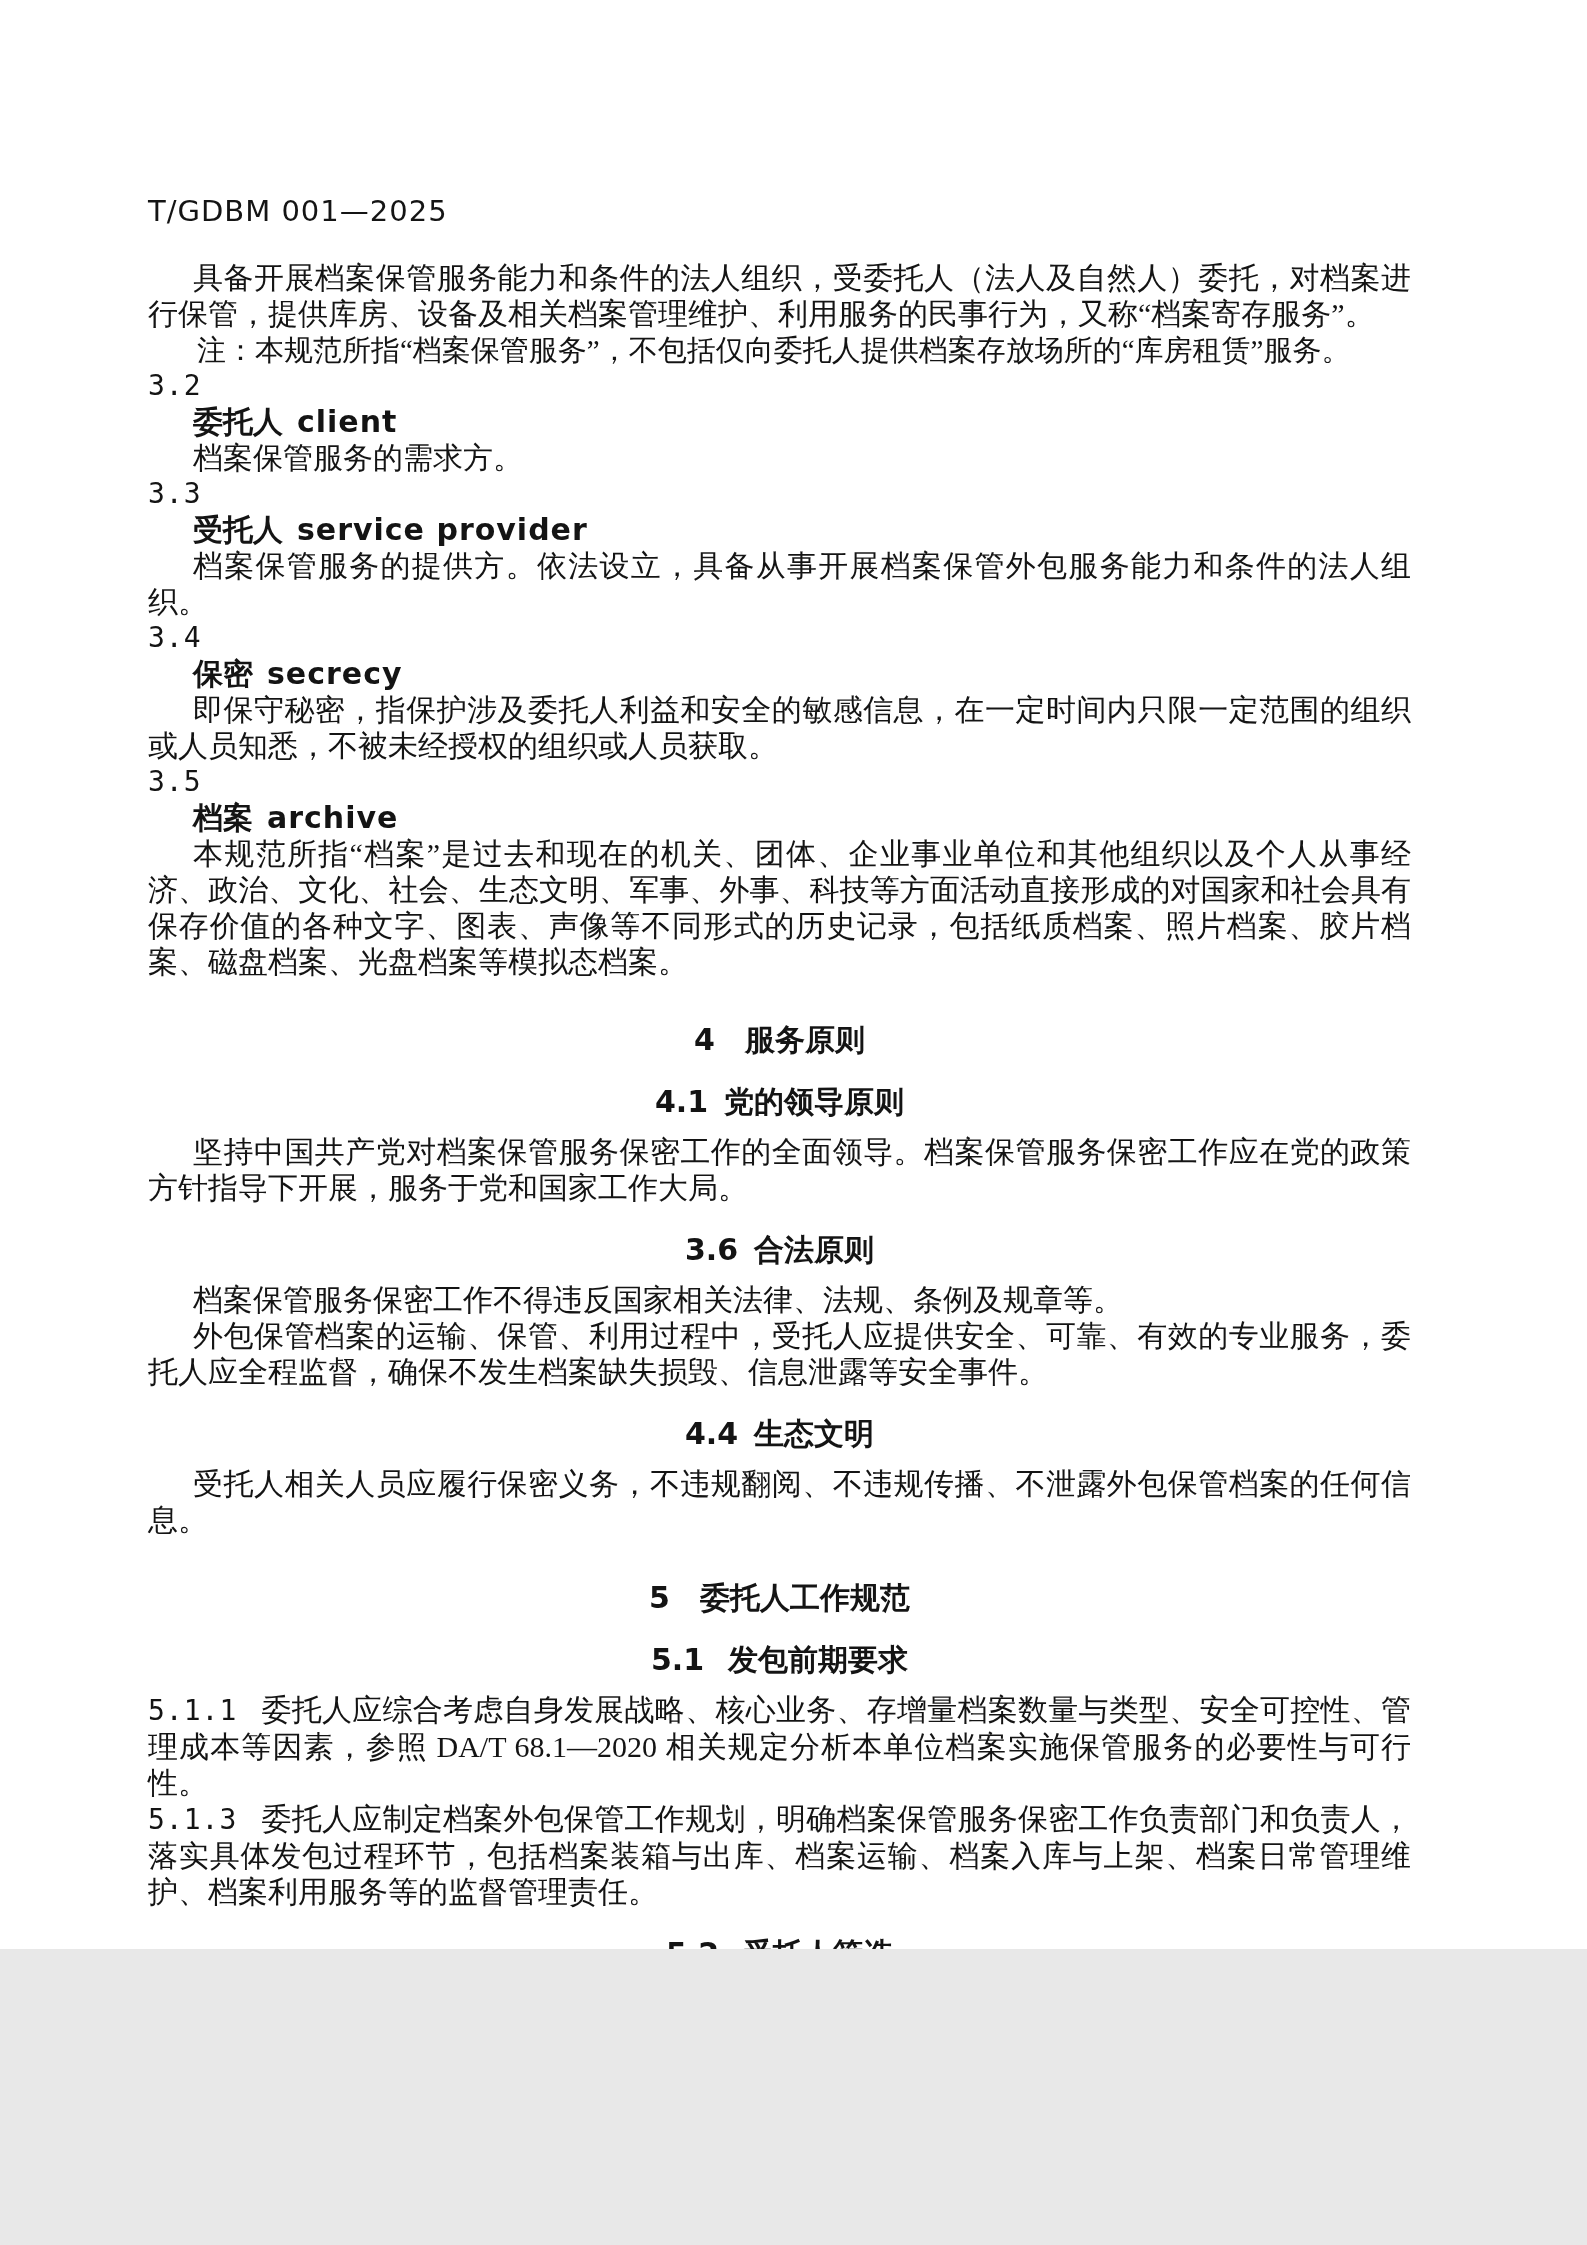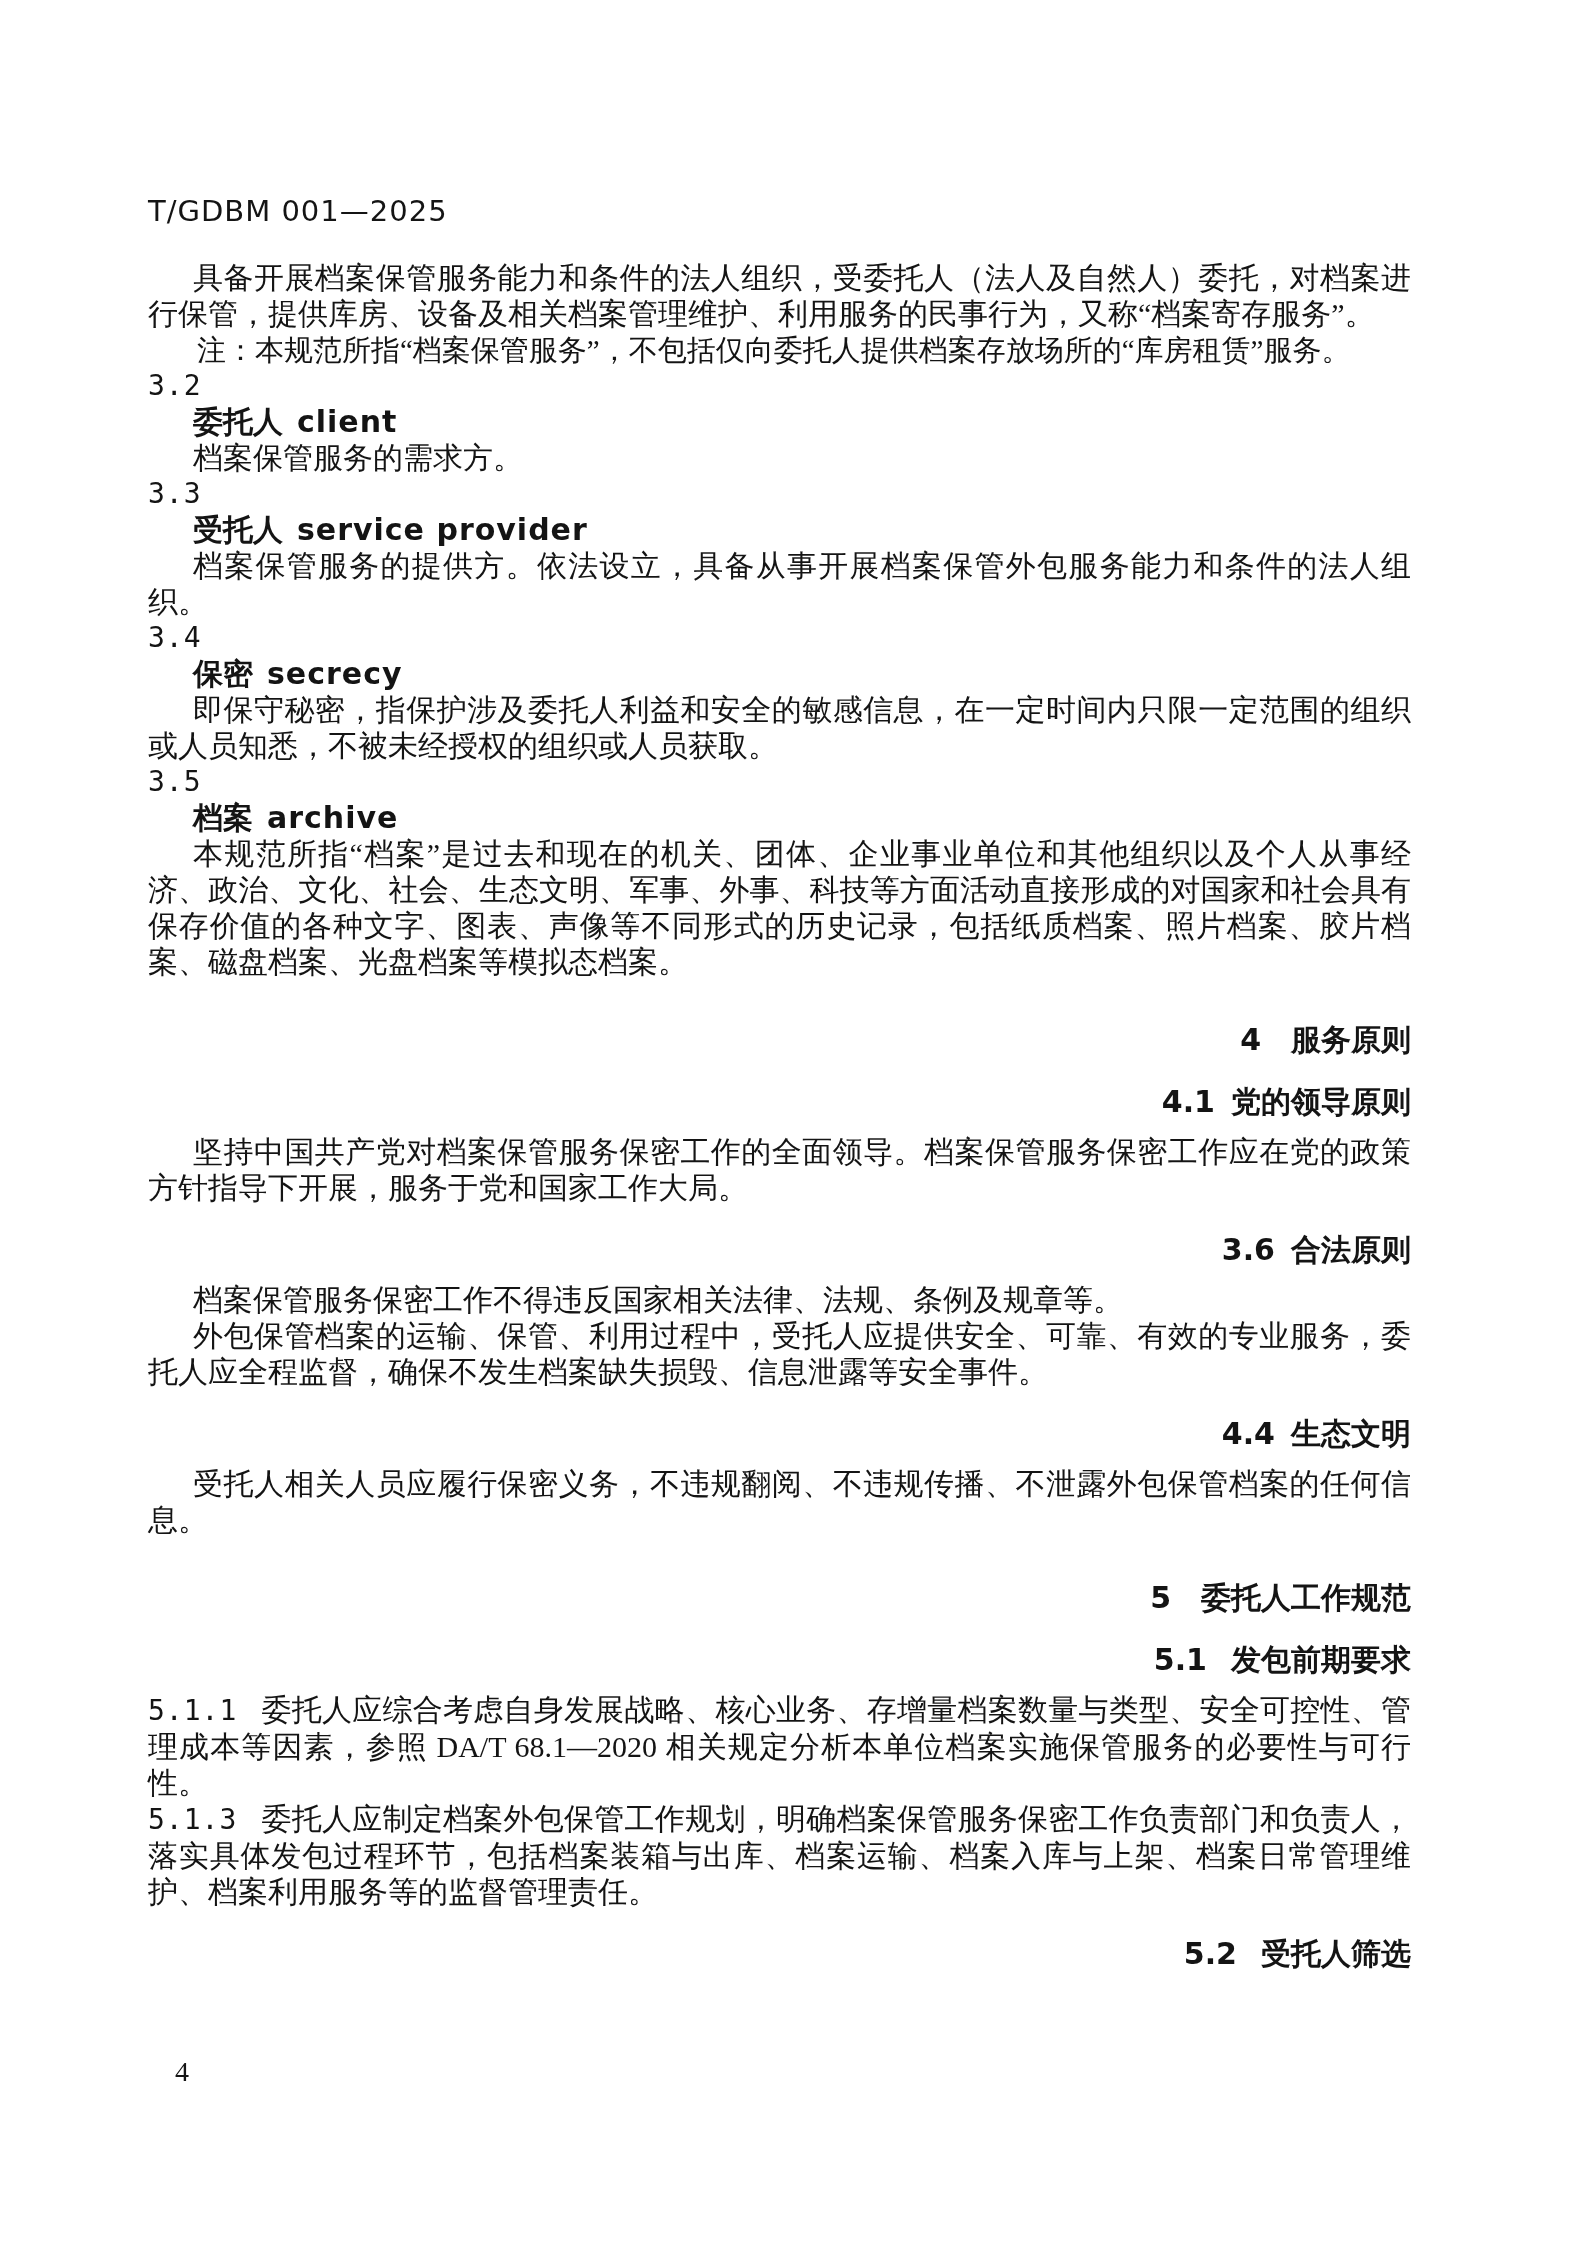--- a/index.html
+++ b/index.html
@@ -1,19 +1,19 @@
 <!DOCTYPE html>
 <html><head>
 <meta charset="utf-8">
 <style>
   html,body { margin:0; padding:0; background:#e8e8e8; }
   .page {
     position: relative;
     width: 1587px;
-    height: 2245px;
+    height: 1949px;
     background: #ffffff;
     margin: 0 auto;
     overflow: hidden;
     color: #111;
   }
   .content {
     position: absolute;
     left: 148px;
     top: 193px;
     width: 1263px;
@@ -45,21 +45,21 @@
     font-family: "DejaVu Sans", "Liberation Sans", sans-serif;
     font-size: 30px;
   }
   .term-line .en { margin-left: 14px; letter-spacing: 1px; }
   .h1, .h2 {
     font-family: "DejaVu Sans", "Liberation Sans", sans-serif;
     font-weight: bold;
     font-size: 30px;
     line-height: 36px;
     margin: 0;
-    text-align: right;
+    text-align: center;
   }
   .h1 { margin-top: 42px; }
   .h2 { margin-top: 26px; margin-bottom: 14px; }
   .h1 .sec-num { margin-right: 30px; }
   .h2 .sec-num { margin-right: 16px; }
   .h2.wide .sec-num { margin-right: 24px; }
   .clause .cnum {
     font-family: "DejaVu Sans Mono", "Liberation Mono", monospace;
     font-size: 28px;
     letter-spacing: 1px;

